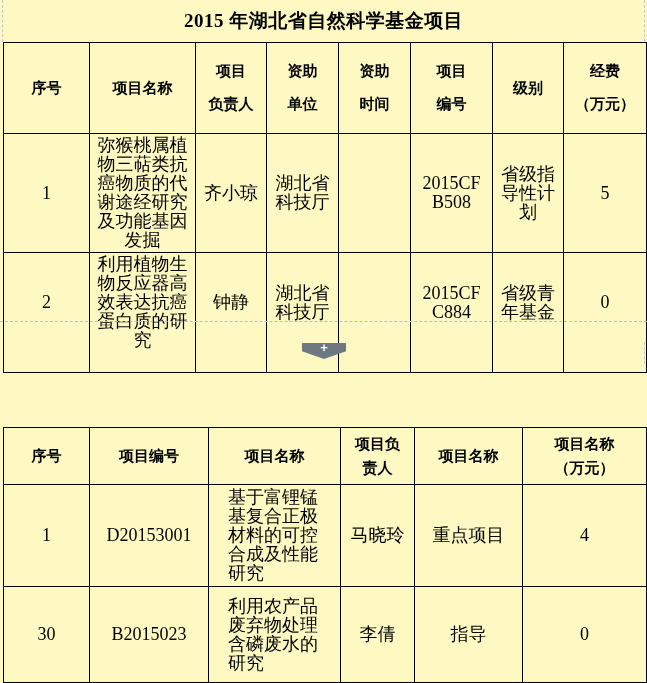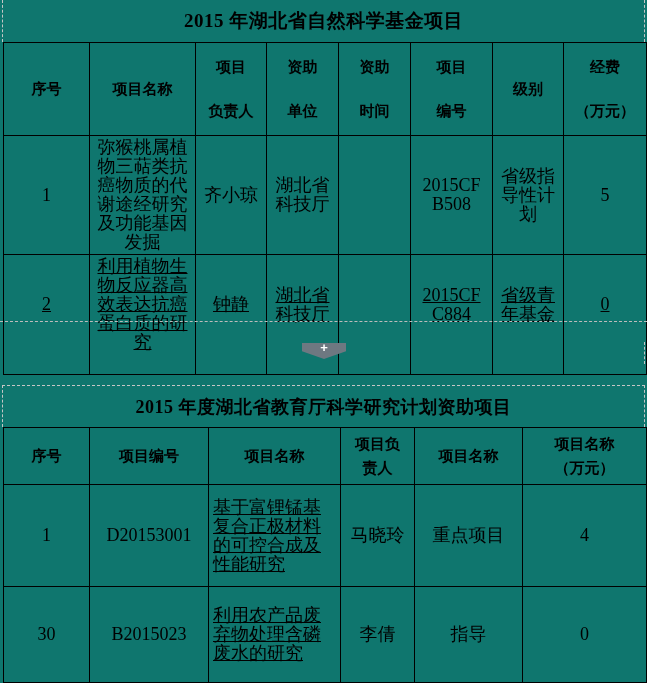--- a/index.html
+++ b/index.html
@@ -5,21 +5,21 @@
   * { margin: 0; padding: 0; box-sizing: border-box; }
   html, body { background: #ffffff; }
   body {
     font-family: "Liberation Serif", "DejaVu Serif", serif;
     color: #000000;
   }
   .doc {
     position: relative;
     width: 647px;
     height: 683px;
-    background: #0f766e;
+    background: #fef9c3;
     overflow: hidden;
   }
 
   
   .title-block {
     position: absolute;
     left: 2px;
     width: 643px;
     display: flex;
     align-items: center;
@@ -67,32 +67,32 @@
     line-height: 19px;
     word-break: break-all;
     padding: 2px 6px;
     font-weight: normal;
   }
   th {
     font-weight: bold;
     font-size: 15px;
     white-space: pre-line;
   }
-  .t1 th { line-height: 44px; }
+  .t1 th { line-height: 33px; }
   .t2 th { line-height: 24px; }
   .t1 tr.hdr  { height: 91px; }
   .t1 tr.r1   { height: 97px; }
   .t1 tr.r2   { height: 91px; }
   .t1 tr.rempty { height: 20px; }
-  .t1 tr.r2 td { border-bottom: none; text-decoration: underline; }     
+  .t1 tr.r2 td { border-bottom: none; }     
   .t1 tr.rempty td { border-top: none; border-bottom: 1px solid #000; }
   .t2 tr.hdr { height: 57px; }
   .t2 tr.r1  { height: 102px; }
   .t2 tr.r2  { height: 96px; }
-  .t2 td.name-cell { text-align: left; padding-left: 4px; padding-right: 8px; text-decoration: underline; }
+  .t2 td.name-cell { text-align: left; padding-left: 19px; padding-right: 8px; }
 
   
   .pagebreak-line {
     position: absolute;
     left: 0; top: 321px;
     width: 647px; height: 0;
     border-top: 1px dashed #bcbcbc;
     z-index: 3;
   }
 
@@ -187,23 +187,20 @@
     </table>
 
   <div class="pagebreak-line"></div>
 
   <div class="expand-btn">
     <span class="plus-glyph">+</span>
   </div>
 
   <div class="margin-dash"></div>
 
-  <div class="title-block t2-title-block">
-    <div class="doc-title">2015 年度湖北省教育厅科学研究计划资助项目</div>
-  </div>
 
   <table class="t2">
     <colgroup>
       <col style="width:86px">
         <col style="width:119px">
         <col style="width:132px">
       <col style="width:74px">
         <col style="width:108px">
         <col style="width:124px">
     </colgroup>

